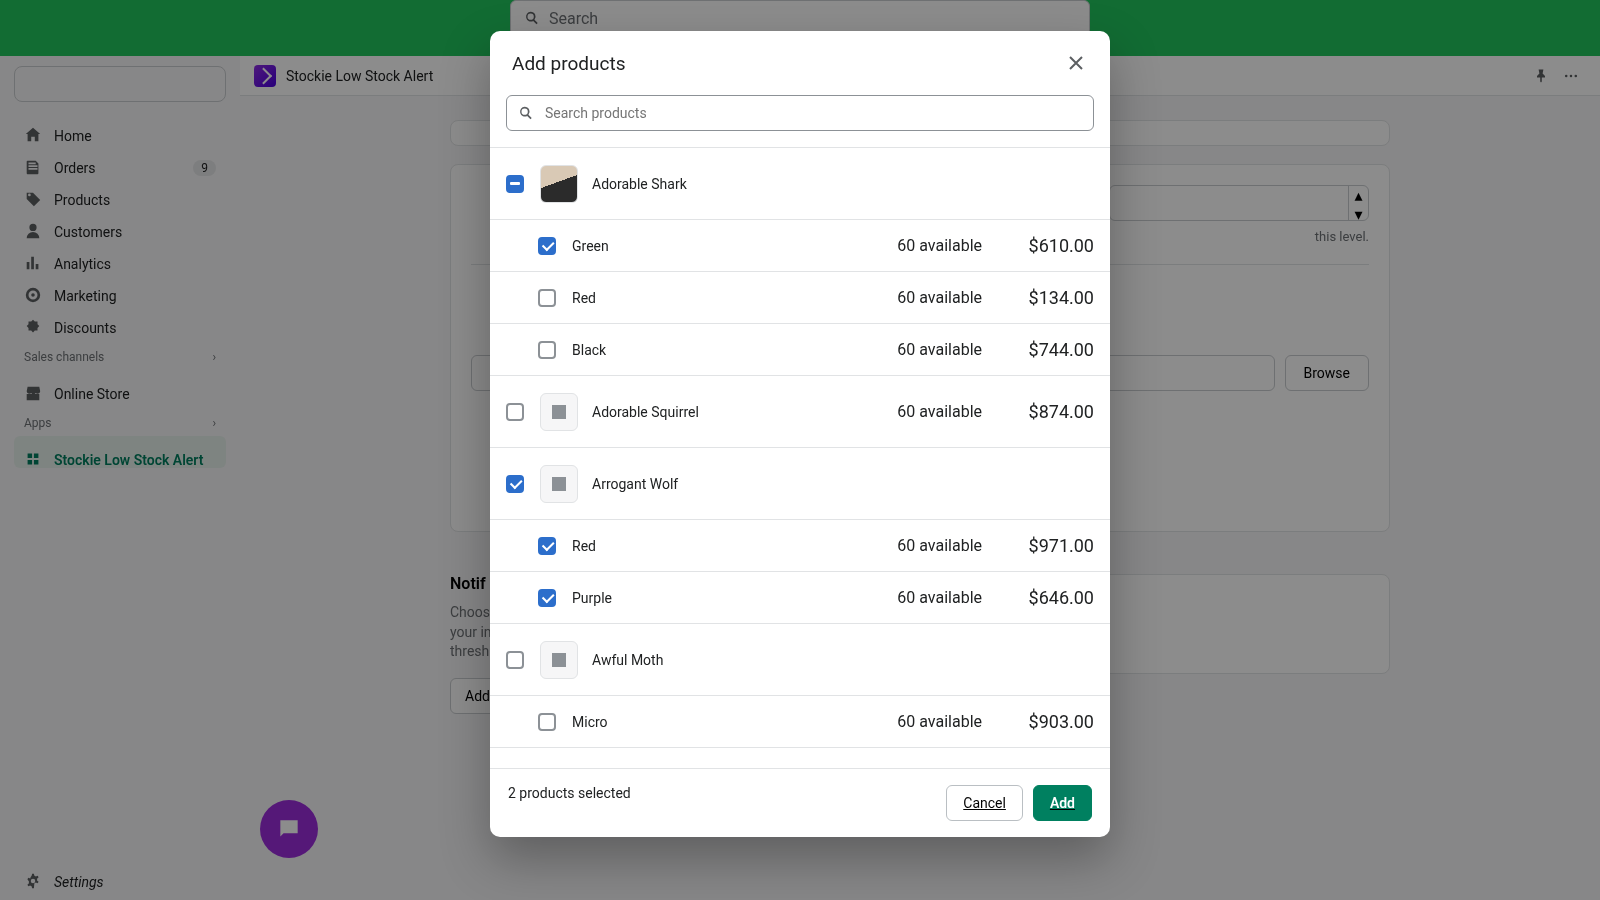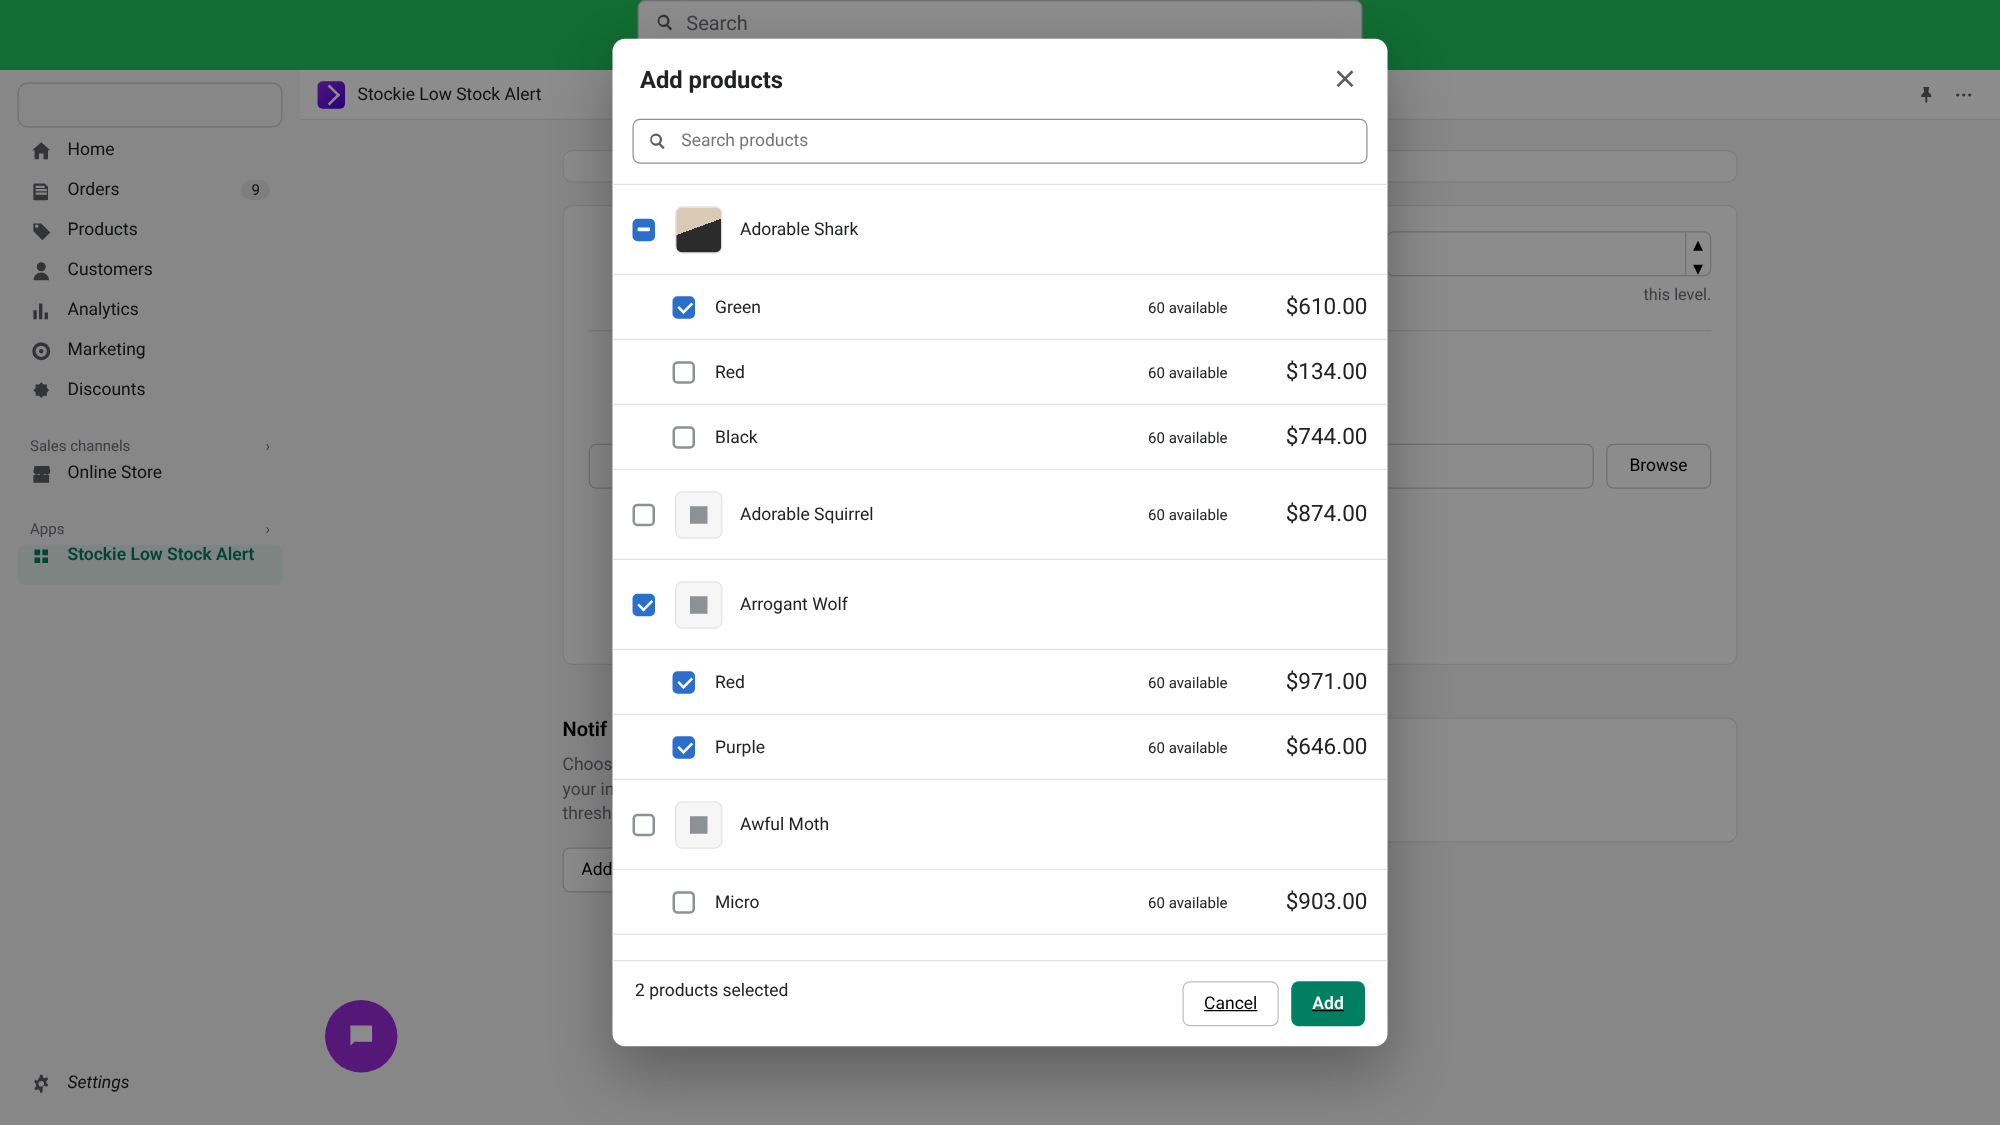--- a/index.html
+++ b/index.html
@@ -8,21 +8,21 @@
   
   .topbar { height: 56px; background: #22c55e; display: flex; align-items: flex-start; padding: 0 16px; }
   .searchbar { margin: 0 auto; width: 580px; height: 36px; background: #fff; border: 1px solid #c9cccf; border-radius: 6px; display: flex; align-items: center; padding: 0 12px; color: #6d7175; }
   .searchbar svg { width: 18px; height: 18px; margin-right: 8px; fill: #5c5f62; }
 
   .layout { display: flex; height: calc(900px - 56px); }
 
   
   .sidebar { width: 240px; background: #f6f6f7; padding: 10px 14px; display: flex; flex-direction: column; }
   .store-box { height: 36px; border: 1px solid #c9cccf; border-radius: 8px; margin-bottom: 10px; }
-  .nav-item { display: flex; align-items: flex-start; height: 32px; padding: 0 10px; border-radius: 6px; font-size: 14px; color: #202223; cursor: pointer; }
+  .nav-item { display: flex; align-items: flex-end; height: 32px; padding: 0 10px; border-radius: 6px; font-size: 14px; color: #202223; cursor: pointer; }
   .nav-item svg { width: 18px; height: 18px; margin-right: 12px; fill: #5c5f62; }
   .nav-item .badge { margin-left: auto; background: #e4e5e7; font-size: 12px; border-radius: 10px; padding: 1px 8px; color: #202223; }
   .nav-section { font-size: 12px; color: #6d7175; padding: 14px 10px 6px; display: flex; align-items: center; }
   .nav-section .caret { margin-left: auto; }
   .nav-item.active { background: #e6f0eb; color: #007f5f; font-weight: 600; }
   .nav-item.active svg { fill: #007f5f; }
   .settings-row { margin-top: auto; font-style: italic; }
 
   
   .main { flex: 1; background: #f6f6f7; position: relative; }
@@ -55,41 +55,41 @@
   
   .fab{position:absolute;left:260px;bottom:42px;width:58px;height:58px;border-radius:50%;background:#9b2cdb;display:flex;align-items:center;justify-content:center;}
   .fab svg{width:26px;height:26px;fill:#fff;}
 
   
   .scrim{position:absolute;inset:0;background:rgba(0,0,0,0.45);}
 
   
   .modal{position:absolute;left:490px;top:31px;width:620px;background:#fff;border-radius:10px;box-shadow:0 22px 50px rgba(0,0,0,.3);display:flex;flex-direction:column;max-height:838px;}
   .modal-head{display:flex;align-items:center;padding:20px 22px;}
-  .modal-head h2{font-size:19px;font-weight:700;color:#202223;}
+  .modal-head h2{font-size:19px;font-weight:400;color:#202223;}
   .modal-head .close{margin-left:auto;cursor:pointer;width:24px;height:24px;display:flex;align-items:center;justify-content:center;}
   .modal-head .close svg{width:20px;height:20px;stroke:#5c5f62;stroke-width:2;}
   .modal-search-wrap{padding:0 16px 16px;}
   .modal-search{height:36px;border:1px solid #8c9196;border-radius:6px;display:flex;align-items:center;padding:0 10px;color:#6d7175;}
   .modal-search svg{width:18px;height:18px;fill:#5c5f62;margin-right:10px;}
   .modal-search input{border:none;outline:none;flex:1;font-size:14px;color:#202223;}
   .product-list{flex:1;overflow:auto;border-top:1px solid #e1e3e5;}
   .row{display:flex;align-items:center;height:52px;padding:0 16px;border-bottom:1px solid #e1e3e5;}
   .row.parent{height:72px;}
   .row.variant{padding-left:48px;}
   .chk{width:18px;height:18px;border:2px solid #8c9196;border-radius:4px;margin-right:16px;flex-shrink:0;display:flex;align-items:center;justify-content:center;cursor:pointer;background:#fff;}
   .chk.checked{background:#2c6ecb;border-color:#2c6ecb;}
   .chk.indet{background:#2c6ecb;border-color:#2c6ecb;}
   .chk.checked::after{content:"";width:5px;height:9px;border:2px solid #fff;border-top:none;border-left:none;transform:rotate(45deg)translateY(-1px);}
   .chk.indet::after{content:"";width:10px;height:2.5px;background:#fff;border-radius:1px;}
   .thumb{width:38px;height:38px;border:1px solid #e1e3e5;border-radius:6px;margin-right:14px;background:#f6f6f7;display:flex;align-items:center;justify-content:center;flex-shrink:0;}
   .thumb.photo{background:linear-gradient(160deg,#d9c9b5 45%,#2b2b2b 45%);}
   .thumb svg{width:20px;height:20px;fill:#8c9196;}
   .pname{font-size:14px;color:#202223;}
-  .avail{margin-left:auto;font-size:12px;color:#202223;white-space:nowrap;}
+  .avail{margin-left:auto;font-size:16px;color:#202223;white-space:nowrap;}
   .price{width:88px;text-align:right;font-size:18px;color:#202223;margin-left:24px;white-space:nowrap;}
   .modal-foot{display:flex;padding:16px 18px;border-top:1px solid #e1e3e5;}
   .sel-count{font-size:14px;color:#202223;}
   .modal-foot .btns{margin-left:auto;display:flex;gap:10px;text-decoration:underline;}
   .btn{height:36px;padding:0 16px;border-radius:6px;font-size:14px;cursor:pointer;border:1px solid #babfc3;background:#fff;}
   .btn.primary{background:#008060;border-color:#008060;color:#fff;font-weight:600;}
 </style>
 </head>
 <body>
 

